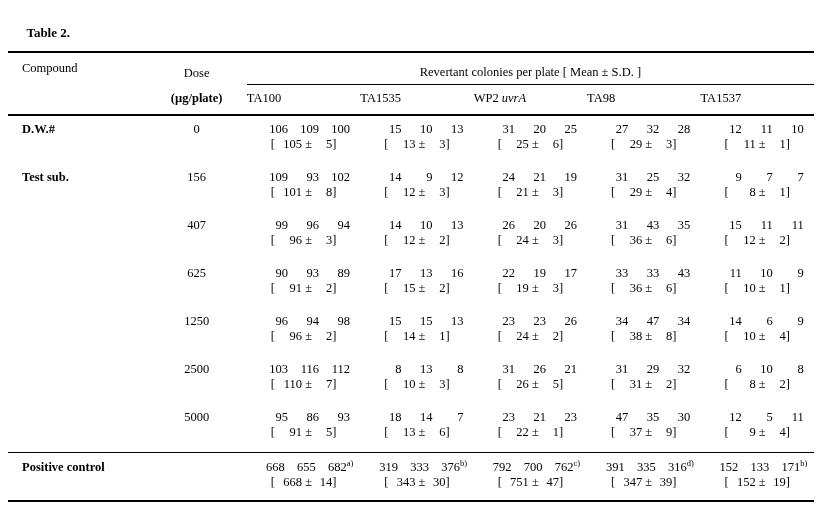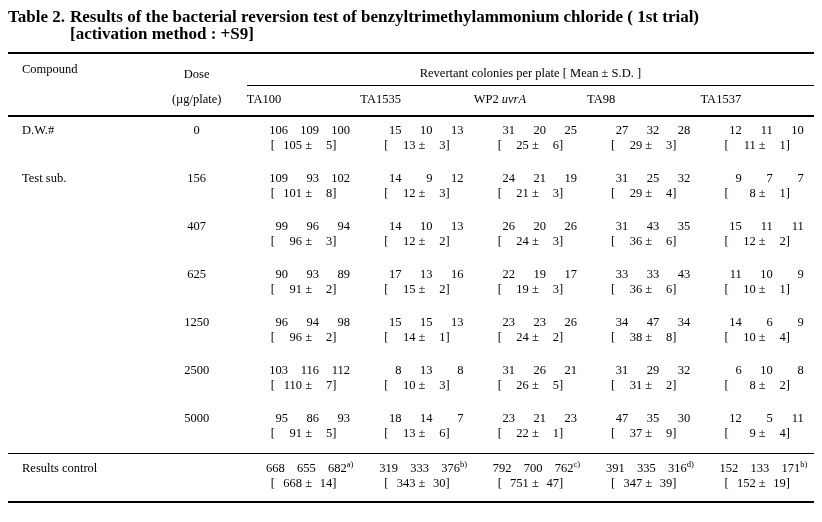--- a/index.html
+++ b/index.html
@@ -5,69 +5,65 @@
   html,body{margin:0;padding:0;background:#ffffff;}
   body{
     width:822px;height:522px;
     font-family:"Liberation Serif","DejaVu Serif",serif;
     color:#000;
     font-size:12.5px;
     overflow:hidden;
   }
   .page{padding:6px 8px 0 8px;}
   
-  .title-block{display:flex;margin:2px 0 10px 0;font-weight:bold;font-size:17px;line-height:17px;}
+  .title-block{display:flex;margin:18px 0 10px 0;font-weight:bold;font-size:13px;line-height:17px;text-align:right;}
   .title-label{width:62px;flex:0 0 62px;}
   .title-text{max-width:640px;}
   
   table.rev{
     width:806px;
     border-collapse:collapse;
     table-layout:fixed;
     border-top:2.5px solid #000;
     border-bottom:2.5px solid #000;
   }
   col.c-compound{width:138px;}
   col.c-dose{width:100px;}
   col.c-strain{width:113px;}
   th,td{font-weight:normal;padding:0;vertical-align:top;}
   thead th{font-size:12.5px;}
   .h-compound{text-align:left;padding:8px 0 0 14px;}
   .h-dose1{text-align:center;padding-top:13px;}
   .h-span{text-align:center;padding:12px 0 4px 0;border-bottom:1px solid #000;}
   .h-dose2{text-align:center;padding:6px 0 8px 0;}
   .h-strain{text-align:left;padding:6px 0 8px 0;border-bottom:2.5px solid #000;}
-  .h-dose2x{border-bottom:2.5px solid #000;}
+  .h-dose2x{border-bottom:2.5px solid #000;font-weight:bold;}
   .h-comp-x{border-bottom:2.5px solid #000;}
   em.strain-it{font-style:italic;}
   
-  td.compound{ text-align:left;padding:6px 0 12px 14px;line-height:15px;}
+  td.compound{ text-align:left;padding:6px 0 12px 14px;line-height:15px;font-weight:bold;}
   td.dose{ text-align:center;padding:6px 0 12px 0;line-height:15px;}
   td.strain-cell{text-align:center;padding:6px 0 12px 0;line-height:15px;margin-top:36px;}
   tr.poscontrol td{border-top:1px solid #000;padding-top:7px;padding-bottom:10px;}
   .counts{white-space:nowrap;}
   .counts .num{display:inline-block;width:31px;text-align:right;}
   .counts sup{font-size:8.5px;line-height:0;}
   .mean{white-space:nowrap;}
   .mean .mw{display:inline-block;width:27px;text-align:right;}
   .mean .sw{display:inline-block;width:17px;text-align:right;}
   
   .footnotes{margin-top:7px;padding-left:14px;font-size:12.5px;line-height:16px;}
 </style>
 </head>
 <body>
 
 <div class="page">
 
   <div class="title-block">
     <div class="title-label">Table 2.</div>
-    <div class="title-text">
-      <div>Results of the bacterial reversion test of benzyltrimethylammonium chloride ( 1st trial)</div>
-      <div>[activation method : +S9]</div>
-    </div>
   </div>
 
   <table class="rev">
     <colgroup>
       <col class="c-compound">
         <col class="c-dose">
       <col class="c-strain">
         <col class="c-strain">
         <col class="c-strain">
         <col class="c-strain">
@@ -251,21 +247,21 @@
           <td class="strain-cell">
             <div class="counts"><span class="num">47</span><span class="num">35</span><span class="num">30</span><sup></sup></div>
             <div class="mean"><span>[</span><span class="mw">37</span><span> ± </span><span class="sw">9</span><span>]</span></div>
           </td>
           <td class="strain-cell">
             <div class="counts"><span class="num">12</span><span class="num">5</span><span class="num">11</span><sup></sup></div>
             <div class="mean"><span>[</span><span class="mw">9</span><span> ± </span><span class="sw">4</span><span>]</span></div>
           </td>
         </tr>
         <tr class="poscontrol">
-          <td class="compound">Results control</td>
+          <td class="compound">Positive control</td>
           <td class="dose"></td>
           <td class="strain-cell">
             <div class="counts"><span class="num">668</span><span class="num">655</span><span class="num">682</span><sup>a)</sup></div>
             <div class="mean"><span>[</span><span class="mw">668</span><span> ± </span><span class="sw">14</span><span>]</span></div>
           </td>
           <td class="strain-cell">
             <div class="counts"><span class="num">319</span><span class="num">333</span><span class="num">376</span><sup>b)</sup></div>
             <div class="mean"><span>[</span><span class="mw">343</span><span> ± </span><span class="sw">30</span><span>]</span></div>
           </td>
           <td class="strain-cell">

